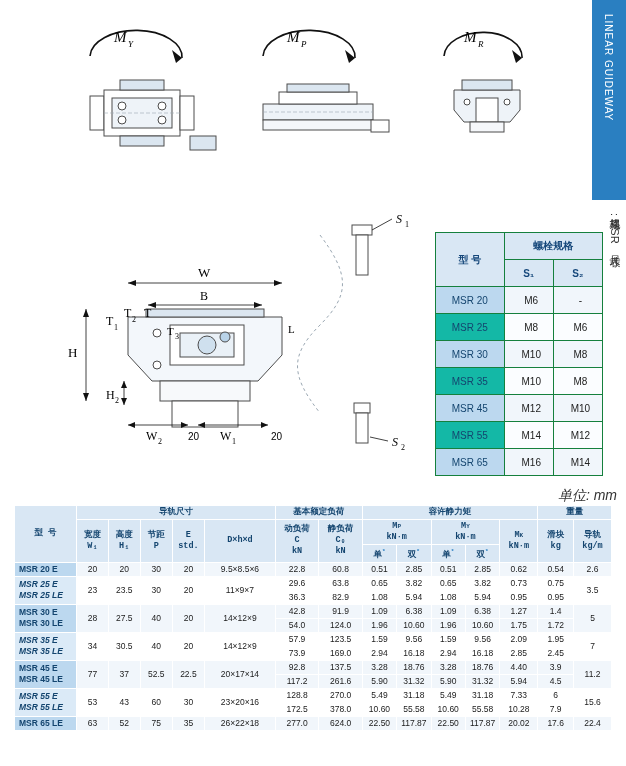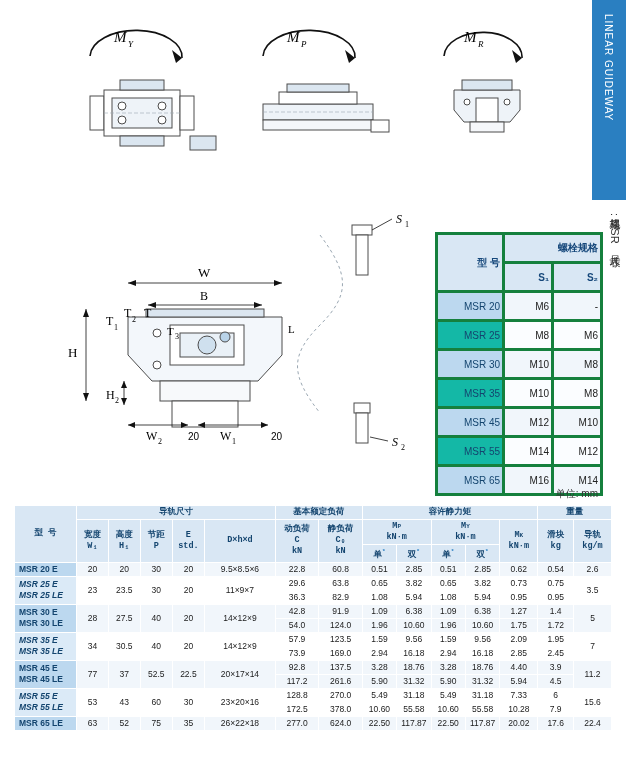--- a/index.html
+++ b/index.html
@@ -36,30 +36,30 @@
 
   
   .dimdraw{position:absolute;left:20px;top:205px;width:400px;height:265px;}
 
   
   .bolt-table{
     position:absolute;left:435px;top:232px;width:168px;
     border-collapse:collapse;font-size:10px;
   }
   .bolt-table th,.bolt-table td{
-    border:3px solid #15803d;text-align:right;padding:4px 2px;height:18px;
+    border:1px solid #15803d;text-align:center;padding:4px 2px;height:18px;
   }
   .bolt-table thead th{background:#d9e7f4;color:#15477a;font-weight:bold;}
   .bolt-table td.model{background:#bcd8ef;color:#14456f;font-weight:normal;}
   .bolt-table td.model.alt{background:#14b8a6;}
   .bolt-table td.val{background:#f1f6fb;color:#222;padding-left:7px;}
   .bolt-table td.val.alt{background:#fbfdff;}
 
   .unit-note{
-    position:absolute;right:28px;top:487px;font-size:10px;color:#333;
+    position:absolute;right:9px;top:487px;font-size:14px;font-style:italic;color:#333;
   }
 
   
   .spec-wrap{position:absolute;left:14px;top:505px;width:598px;}
   table.spec{border-collapse:collapse;width:598px;font-size:8.5px;}
   table.spec th,table.spec td{
     border:1px solid #ffffff;text-align:center;vertical-align:middle;
     padding:1px 1px;line-height:11px;
   }
   table.spec thead th{background:#d9e7f4;color:#14456f;font-weight:bold;font-family:Liberation Mono, monospace;}

